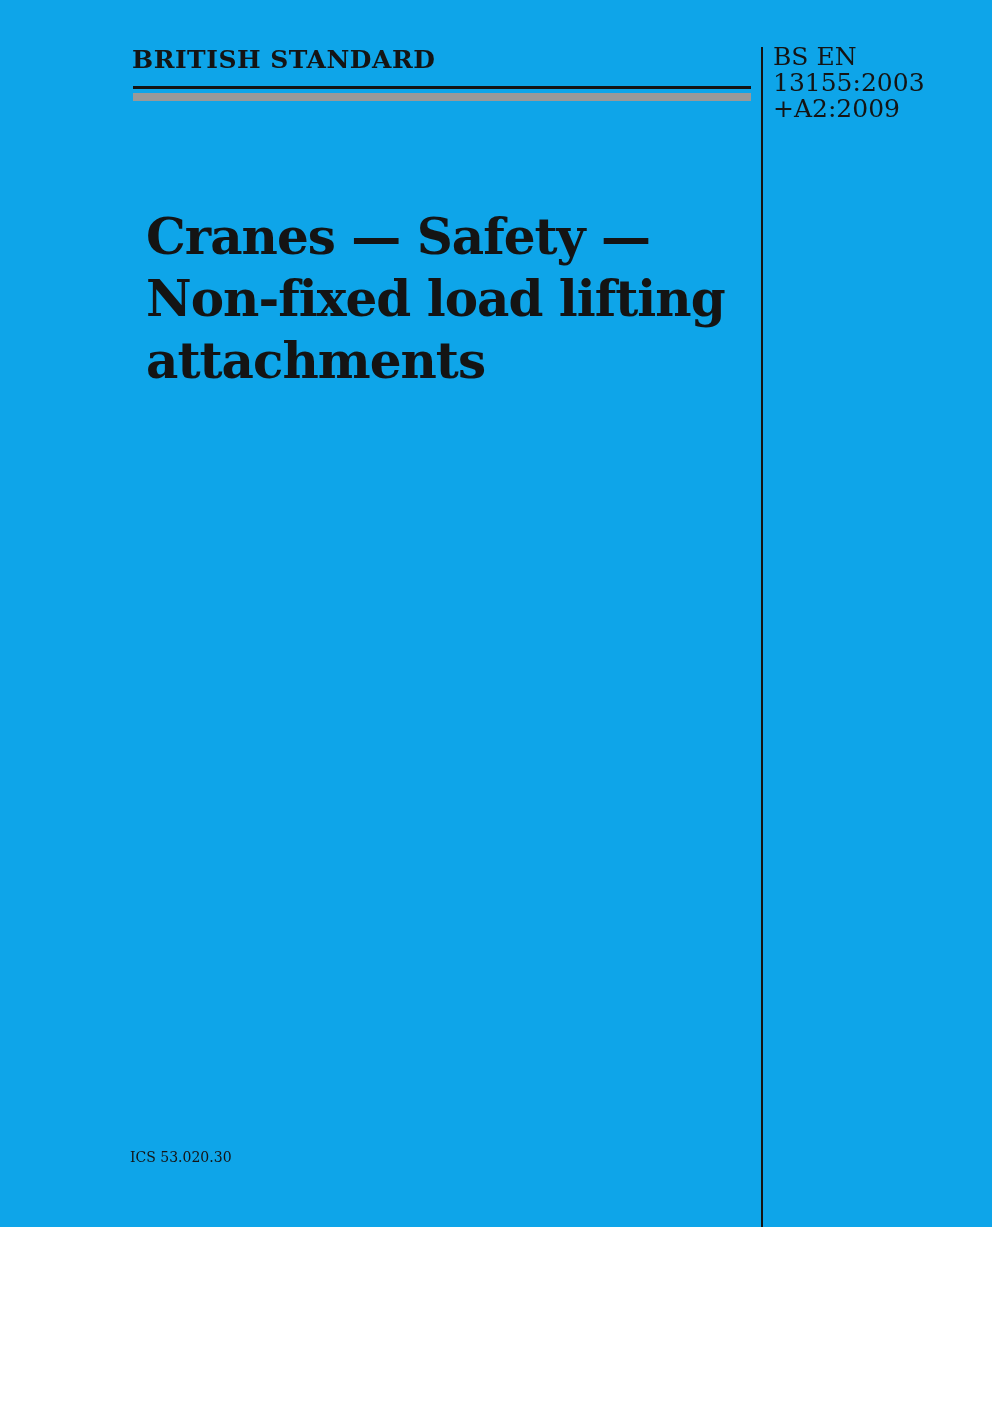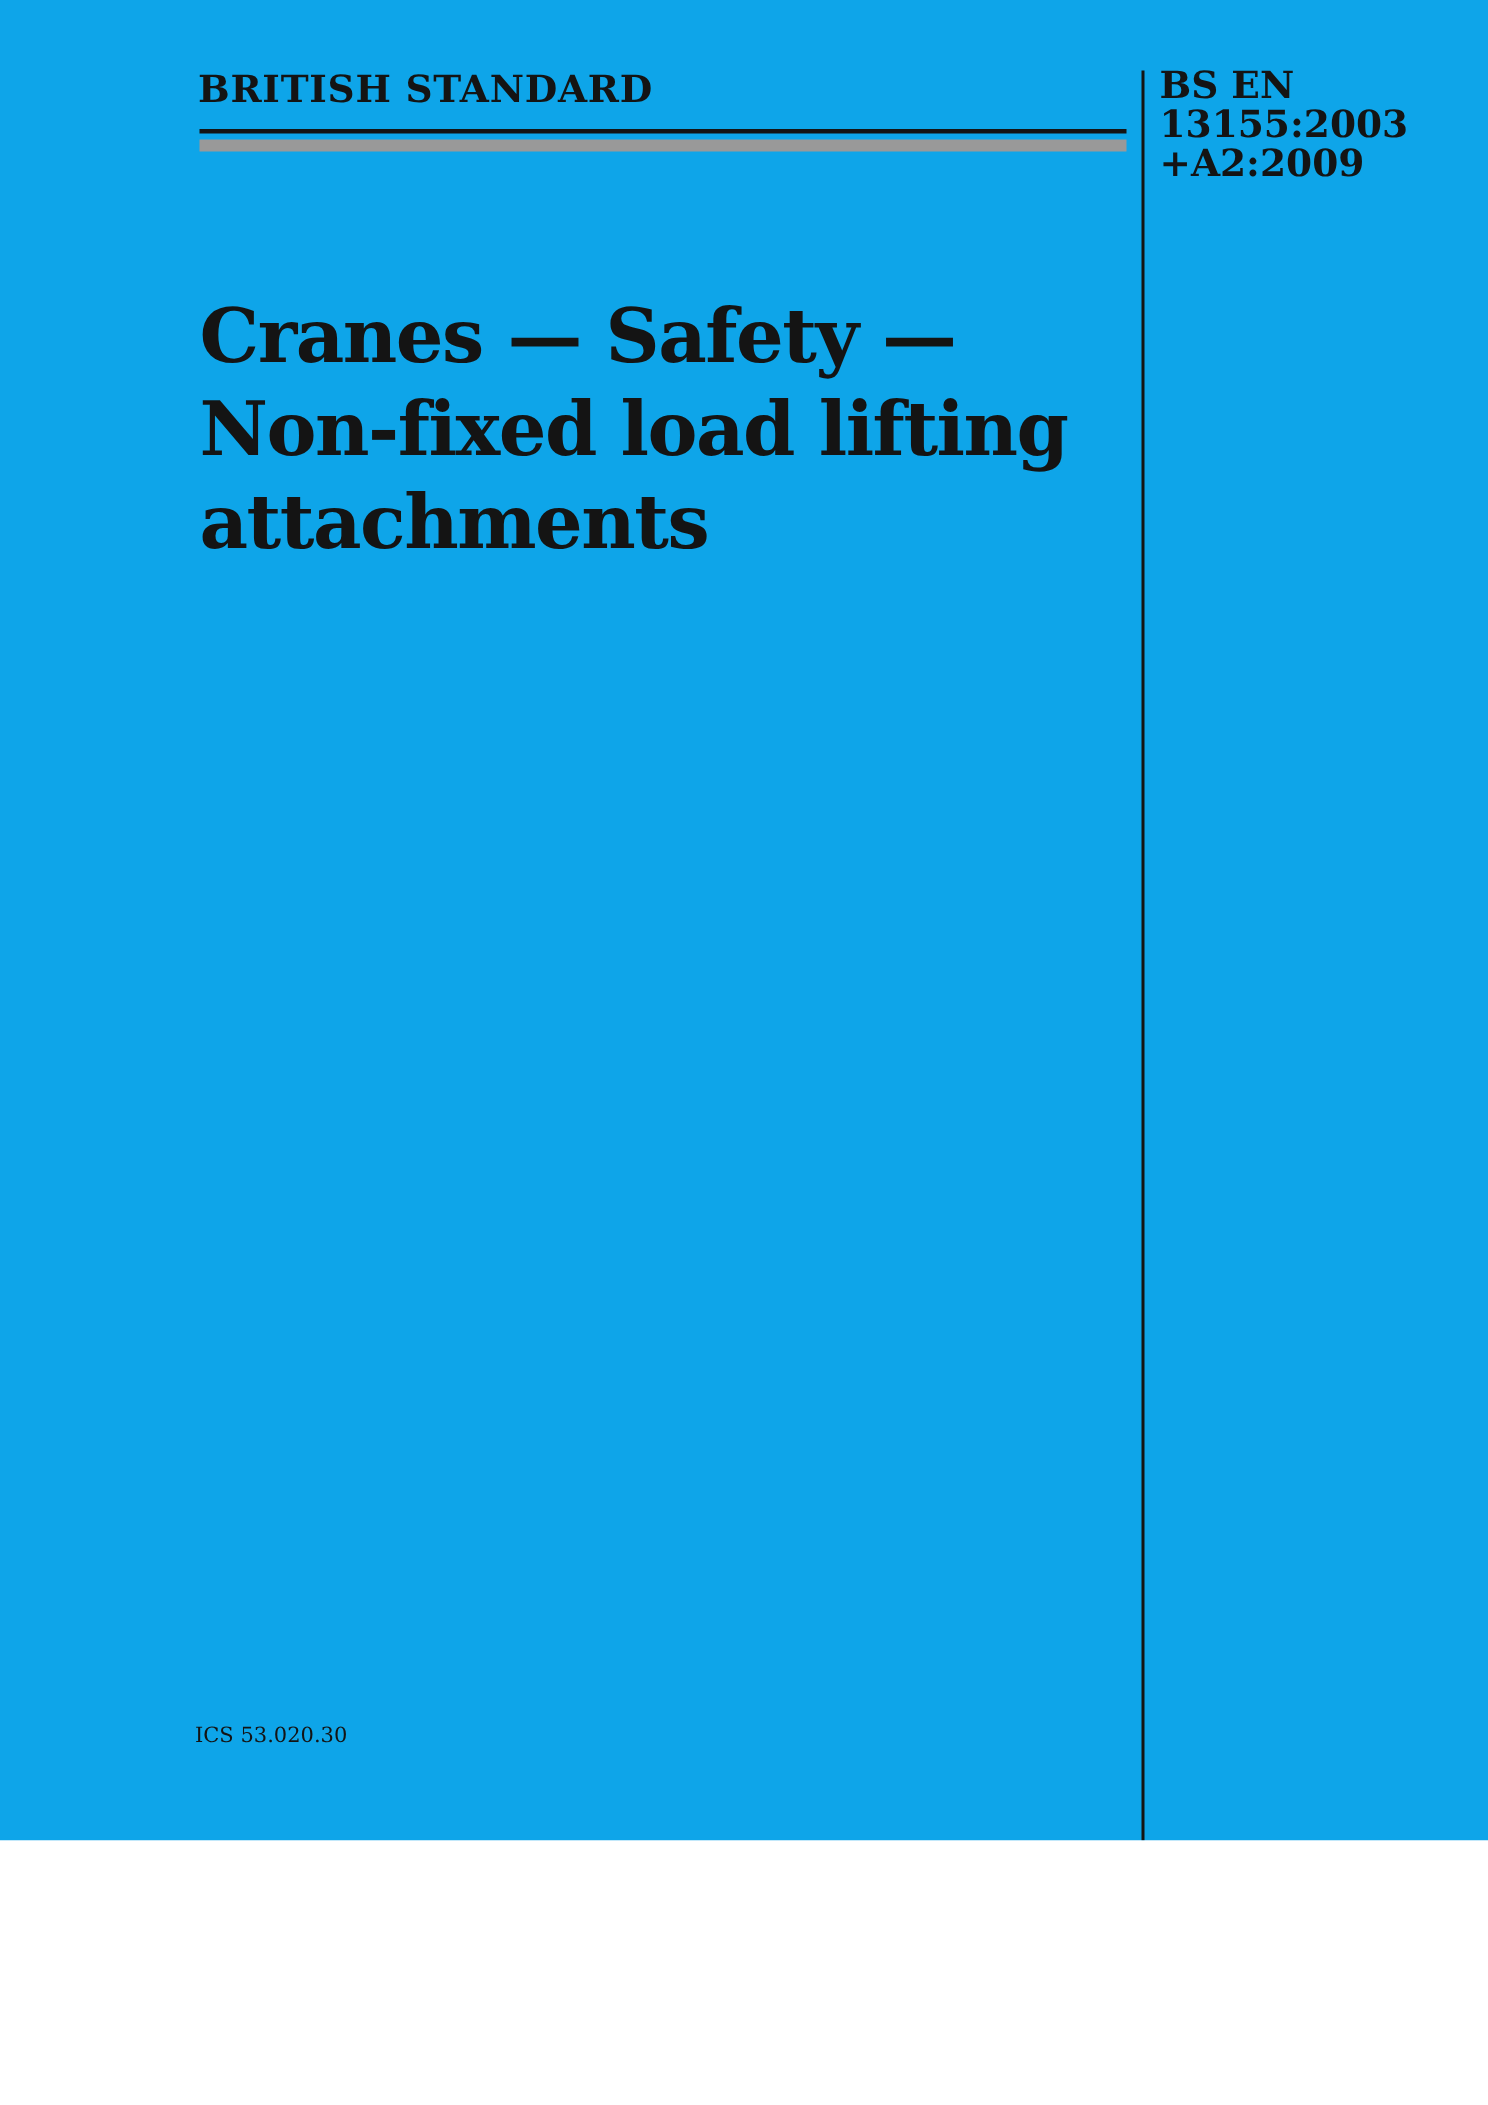--- a/index.html
+++ b/index.html
@@ -30,26 +30,26 @@
     background:var(--rule-gray,#999999);
   }
   
   .vline{
     position:absolute;left:761px;top:47px;width:2px;height:1180px;
     background:var(--ink,#141414);
   }
   
   .ref{
     position:absolute;left:773px;top:44px;
-    font-size:25px;line-height:26px;font-weight:bold;
+    font-size:25px;line-height:26px;font-weight:normal;
     white-space:nowrap;
   }
   
   .title{
-    position:absolute;left:130px;top:190px;margin:3px;
+    position:absolute;left:130px;top:190px;margin:16px;
     font-size:50px;line-height:62px;font-weight:bold;
     letter-spacing:-1px;
   }
   
   .ics{
     position:absolute;left:130px;top:1149px;
     font-size:14px;line-height:16px;font-weight:normal;
     white-space:nowrap;
   }
   

